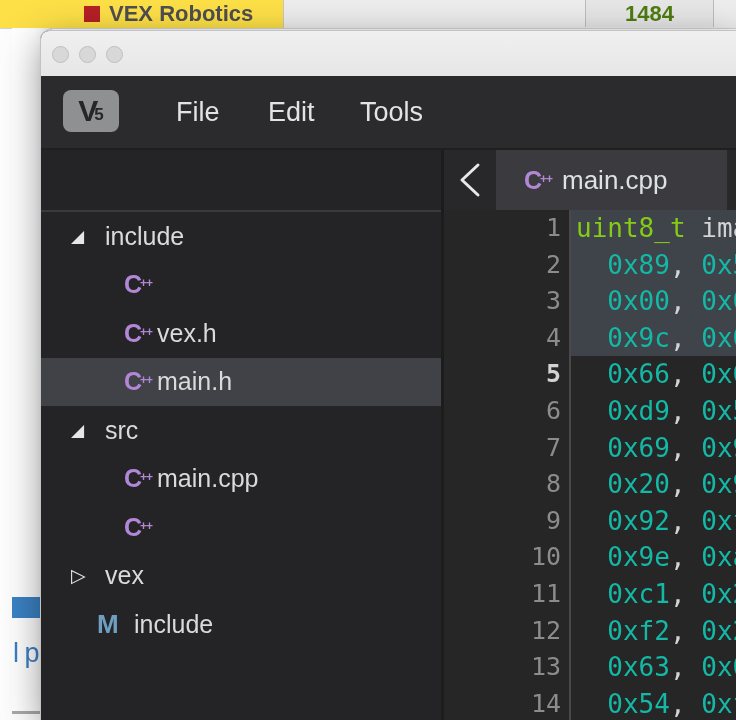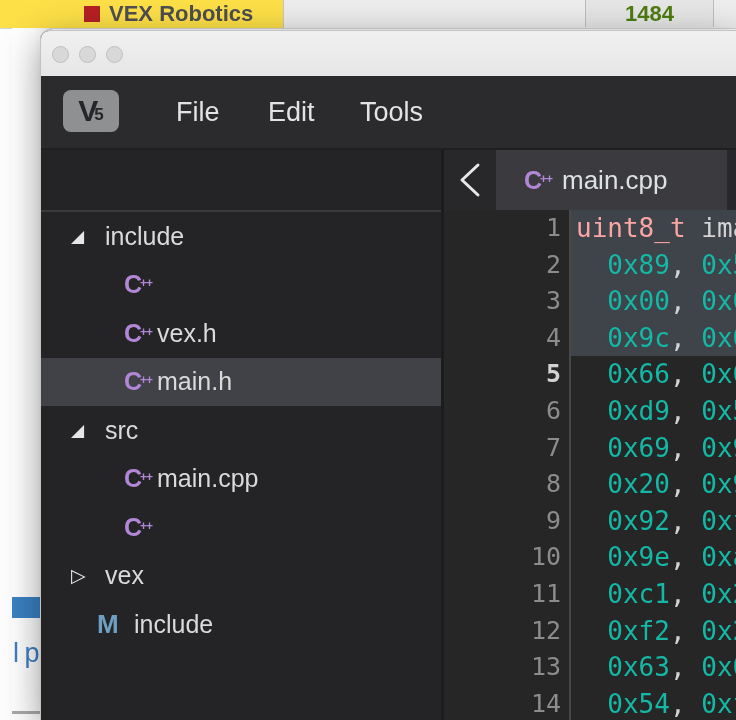--- a/index.html
+++ b/index.html
@@ -69,21 +69,21 @@
        display:flex;align-items:center;color:#dde1e4;font-size:26px;}
   .tab .ficon{margin-left:28px;width:38px;}
   .codearea{position:absolute;left:0;top:60px;right:0;bottom:0;background:#262626;
             font-family:"DejaVu Sans Mono",monospace;font-size:26px;}
   .crow{display:flex;height:36.6px;line-height:36.6px;}
   .ln{flex:none;width:125px;box-sizing:border-box;padding-right:8px;text-align:right;
       color:#8c8c8c;font-size:25px;background:#262626;}
   .ln.active{color:#d2d2d2;font-weight:bold;}
   .ccell{flex:1;border-left:2px solid #484848;padding-left:5px;white-space:pre;overflow:hidden;}
   .ccell.sel{background:#3f434a;}
-  .tok-kw{color:#fca5a5;} .tok-num{color:#14b8a6;} .tok-pl{color:#d4d4d4;}
+  .tok-kw{color:#84cc16;} .tok-num{color:#14b8a6;} .tok-pl{color:#d4d4d4;}
 </style>
 </head>
 <body>
 
 <div class="stage">
 
   <div class="topstrip">
     <div class="tabzone">
       <span class="favicon"></span>
       <span class="tabtitle">VEX Robotics</span>

